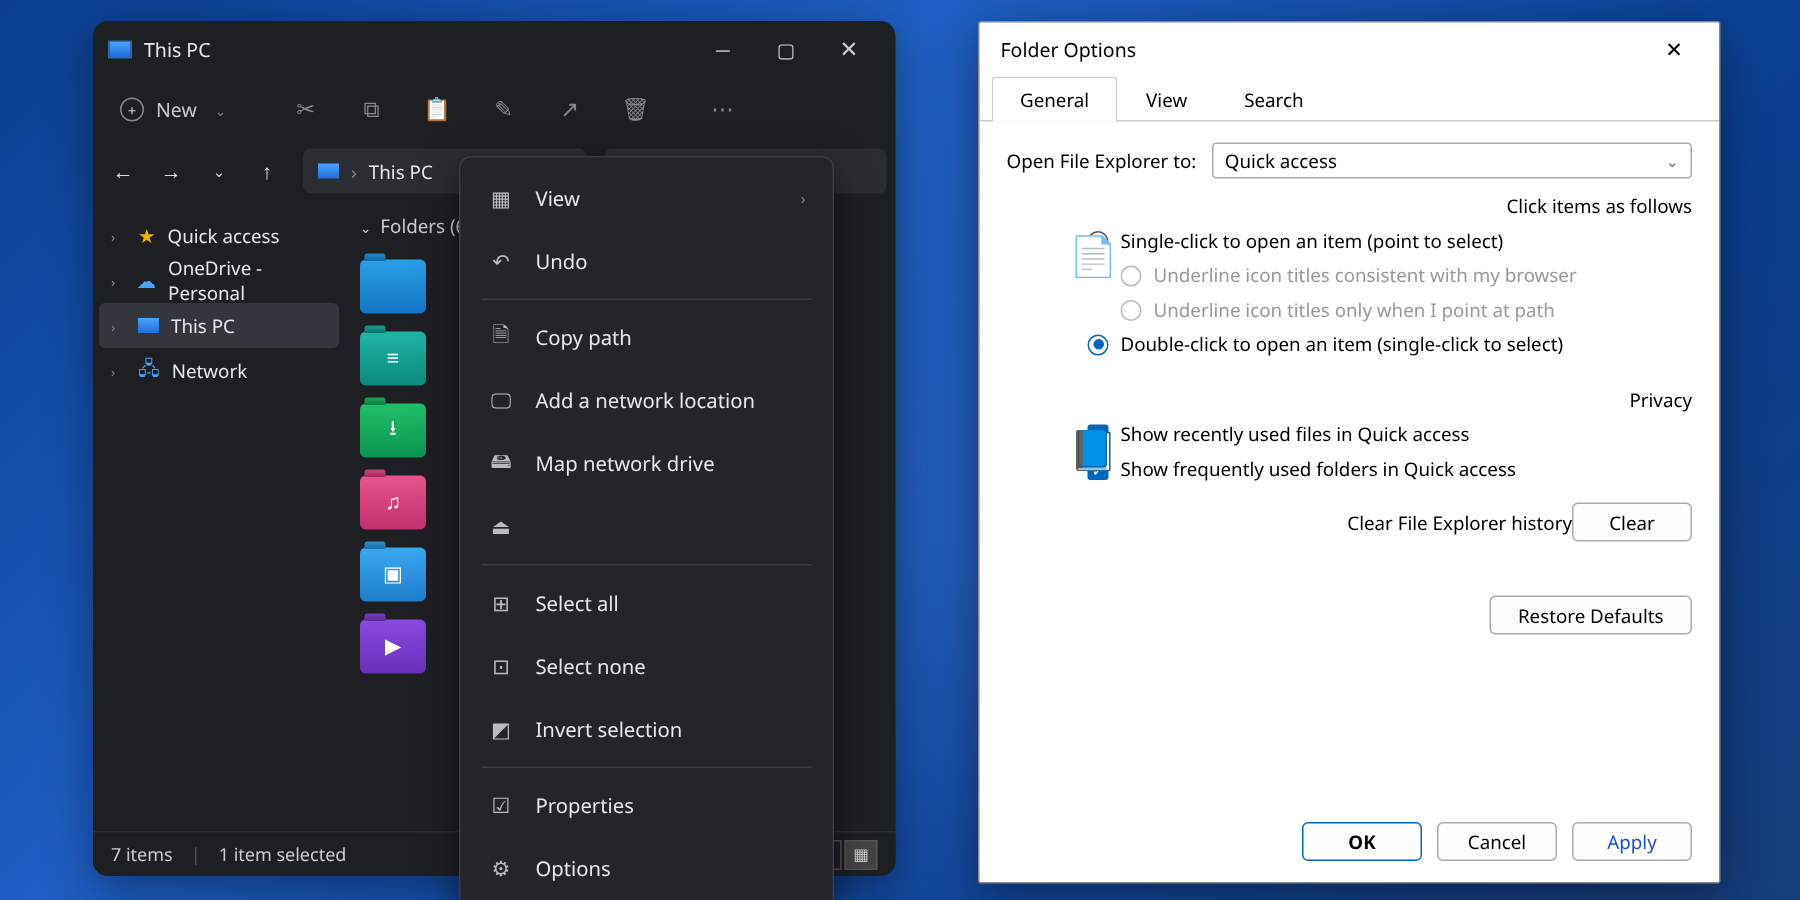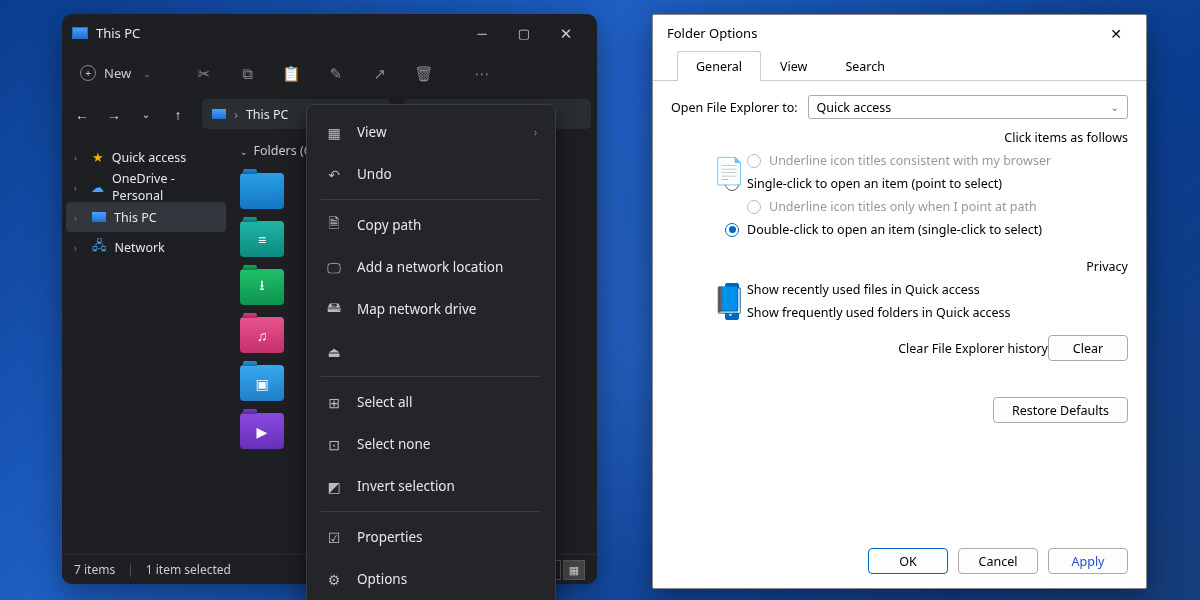--- a/index.html
+++ b/index.html
@@ -61,21 +61,21 @@
 .ctxitem .cicon { width: 18px; text-align: center; color: #bbb; font-size: 14px; }
 .ctxitem .arr { margin-left: auto; color: #888; font-size: 10px; }
 .ctxsep { height: 1px; background: #3a3d42; margin: 4px 8px; }
 
 
 .dialog { position: absolute; top: 14px; left: 652px; width: 495px; height: 575px; background: #fff; border: 1px solid #888; border-radius: 2px; box-shadow: 0 8px 32px rgba(0,0,0,0.4); color: #000; display: flex; flex-direction: column; }
 .dlg-title { display: flex; align-items: center; height: 36px; padding: 0 14px; font-size: 13px; }
 .dlg-close { margin-left: auto; width: 32px; height: 28px; display: flex; align-items: center; justify-content: center; font-size: 14px; }
 .tabs { display: flex; padding: 0 8px; border-bottom: 1px solid #ccc; }
 .tab { padding: 6px 18px; font-size: 12.5px; border: 1px solid transparent; border-bottom: none; margin-bottom: -1px; }
-.tab.active { border-color: #ccc; background: #fff; border-radius: 3px 3px 0 0; margin-left: 16px; }
+.tab.active { border-color: #ccc; background: #fff; border-radius: 3px 3px 0 0; }
 .dlg-body { flex: 1; padding: 14px 18px; font-size: 12.5px; overflow: hidden; text-align: right; }
 .optrow { display: flex; align-items: center; gap: 10px; margin-bottom: 10px; }
 .combo { flex: 1; height: 24px; border: 1px solid #aaa; border-radius: 3px; padding: 0 8px; display: flex; align-items: center; font-size: 12.5px; background: #fff; }
 .combo .chv { margin-left: auto; color: #666; font-size: 10px; }
 .group { margin-bottom: 14px; }
 .group-title { margin-bottom: 6px; }
 .group-body { display: flex; gap: 12px; padding-left: 4px; }
 .group-icon { width: 38px; height: 30px; border: 1px solid #999; margin-top: 2px; flex-shrink: 0; }
 .group-icon.doc { border: none; position: relative; }
 .group-icon.doc::before { content: '📄'; font-size: 26px; position: absolute; top: -2px; }
@@ -84,21 +84,21 @@
 .radio-row, .check-row { display: flex; align-items: center; gap: 8px; margin-bottom: 6px; font-size: 12.5px; }
 .radio { width: 14px; height: 14px; border: 1.5px solid #555; border-radius: 50%; display: flex; align-items: center; justify-content: center; flex-shrink: 0; }
 .radio.checked { border-color: #0067c0; }
 .radio.checked::after { content: ''; width: 7px; height: 7px; background: #0067c0; border-radius: 50%; }
 .radio.disabled { border-color: #bbb; }
 .check { width: 14px; height: 14px; border: 1.5px solid #555; border-radius: 2px; display: flex; align-items: center; justify-content: center; flex-shrink: 0; }
 .check.checked { background: #0067c0; border-color: #0067c0; color: #fff; font-size: 10px; }
 .disabled-text { color: #999; padding-left: 22px; }
 .clear-row { display: flex; align-items: center; padding-left: 50px; margin-top: 8px; }
 .btn { height: 26px; padding: 0 18px; border: 1px solid #aaa; border-radius: 4px; background: #fdfdfd; font-size: 12.5px; display: flex; align-items: center; justify-content: center; min-width: 80px; }
-.btn.primary { border-color: #0067c0; }
+.btn.primary { border-color: #0067c0; font-weight: bold; }
 .restore-row { display: flex; justify-content: flex-end; margin-top: 36px; }
 .dlg-footer { display: flex; justify-content: flex-end; gap: 10px; padding: 14px 18px; }
 .btn.disabled { color: #1d4ed8; }
 </style>
 </head>
 <body>
 
 <div class="explorer">
   <div class="titlebar">
     <span class="pc-icon"></span>
@@ -269,27 +269,27 @@
       <div class="combo">
         <span>Quick access</span>
         <span class="chv">⌄</span>
       </div>
     </div>
     <div class="group">
       <div class="group-title">Click items as follows</div>
       <div class="group-body">
         <div class="group-icon doc"></div>
         <div class="opts">
+          <div class="radio-row">
+              <span class="radio"></span>
+              <span>Single-click to open an item (point to select)</span>
+            </div>
           <div class="radio-row disabled-text">
               <span class="radio disabled"></span>
               <span>Underline icon titles consistent with my browser</span>
-            </div>
-          <div class="radio-row">
-              <span class="radio"></span>
-              <span>Single-click to open an item (point to select)</span>
             </div>
           <div class="radio-row disabled-text">
               <span class="radio disabled"></span>
               <span>Underline icon titles only when I point at path</span>
             </div>
           <div class="radio-row">
               <span class="radio checked"></span>
               <span>Double-click to open an item (single-click to select)</span>
             </div>
         </div>

